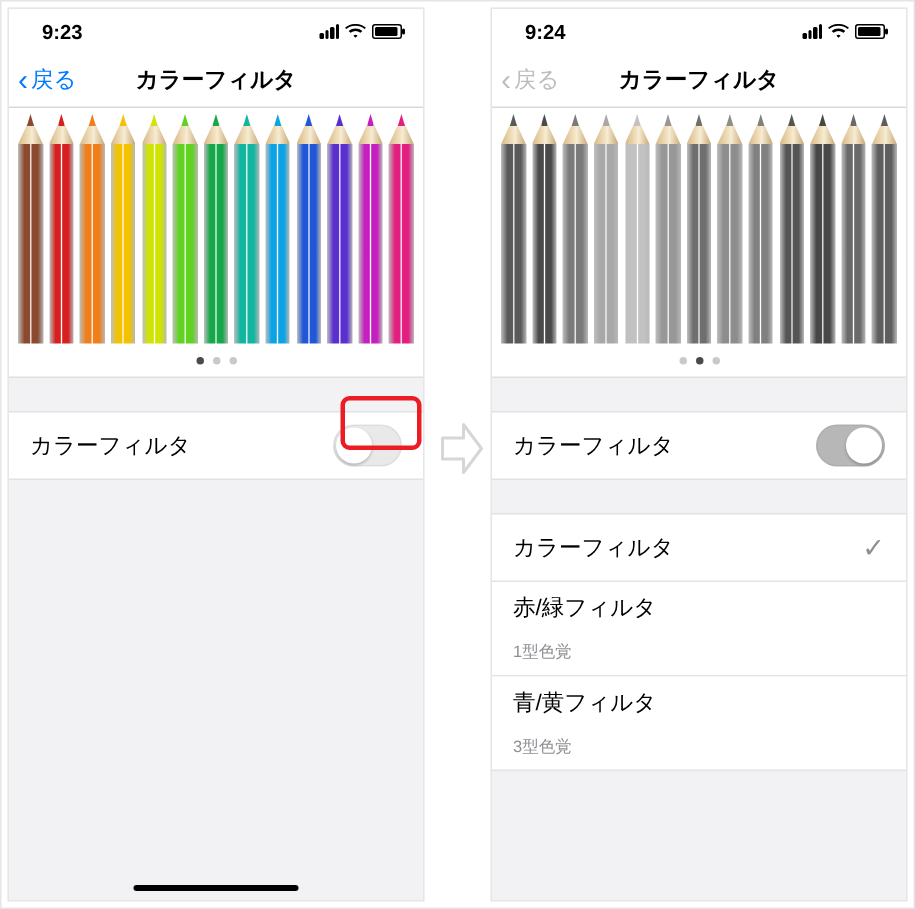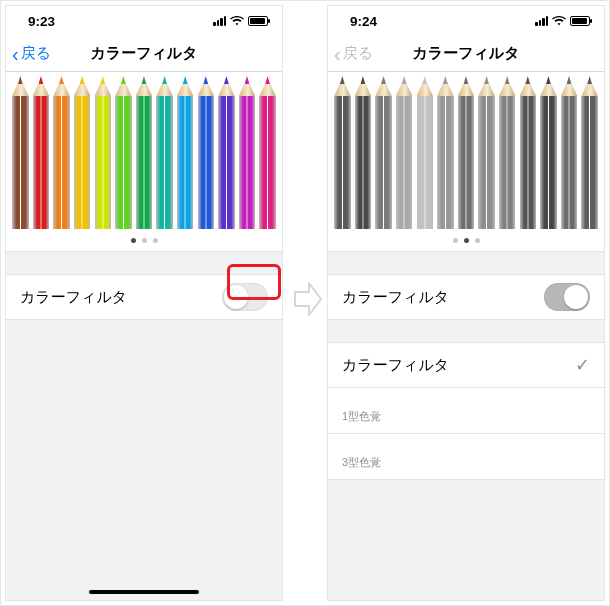--- a/index.html
+++ b/index.html
@@ -375,25 +375,27 @@
   <div id="options-right">
       <div class="cell">
         <div class="stack">
           <span>カラーフィルタ</span>
         </div>
         <span class="spacer"></span>
         <span class="check">✓</span>
       </div>
       <div class="cell">
         <div class="stack">
+          <span>赤/緑フィルタ</span>
           <span class="sub">1型色覚</span>
         </div>
         <span class="spacer"></span>
       </div>
       <div class="cell">
         <div class="stack">
+          <span>青/黄フィルタ</span>
           <span class="sub">3型色覚</span>
         </div>
         <span class="spacer"></span>
       </div>
     </div>
   <div class="fill-rest"></div>
 </div>
 
 </body></html>

